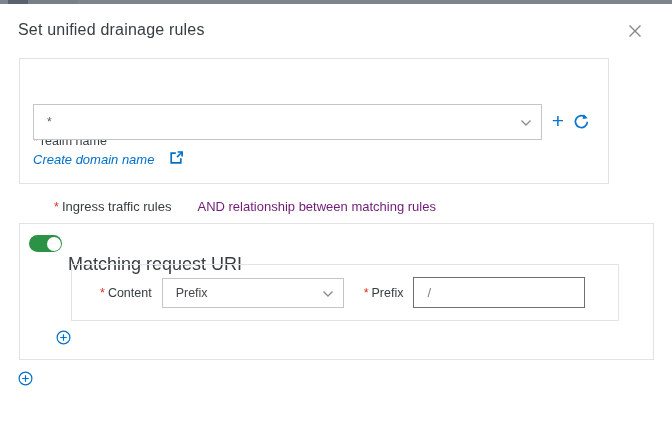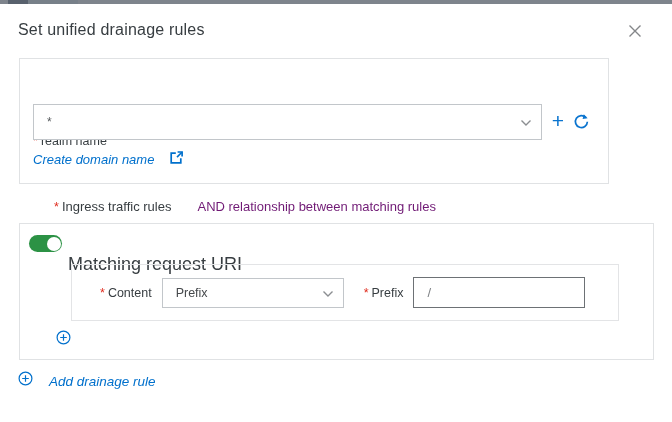--- a/index.html
+++ b/index.html
@@ -169,16 +169,15 @@
     </a>
   </div>
 
   <a class="link add-rule-link">
     <span>
       <svg width="15" height="15" viewBox="0 0 15 15">
         <circle cx="7.5" cy="7.5" r="6.4" stroke="#0070cc" stroke-width="1.2" fill="none"></circle>
         <path d="M7.5 4.2 V10.8 M4.2 7.5 H10.8" stroke="#0070cc" stroke-width="1.2" fill="none"></path>
       </svg>
     </span>
-    <span>Add drainage rule</span>
   </a>
 
 </div>
 
 </body></html>

